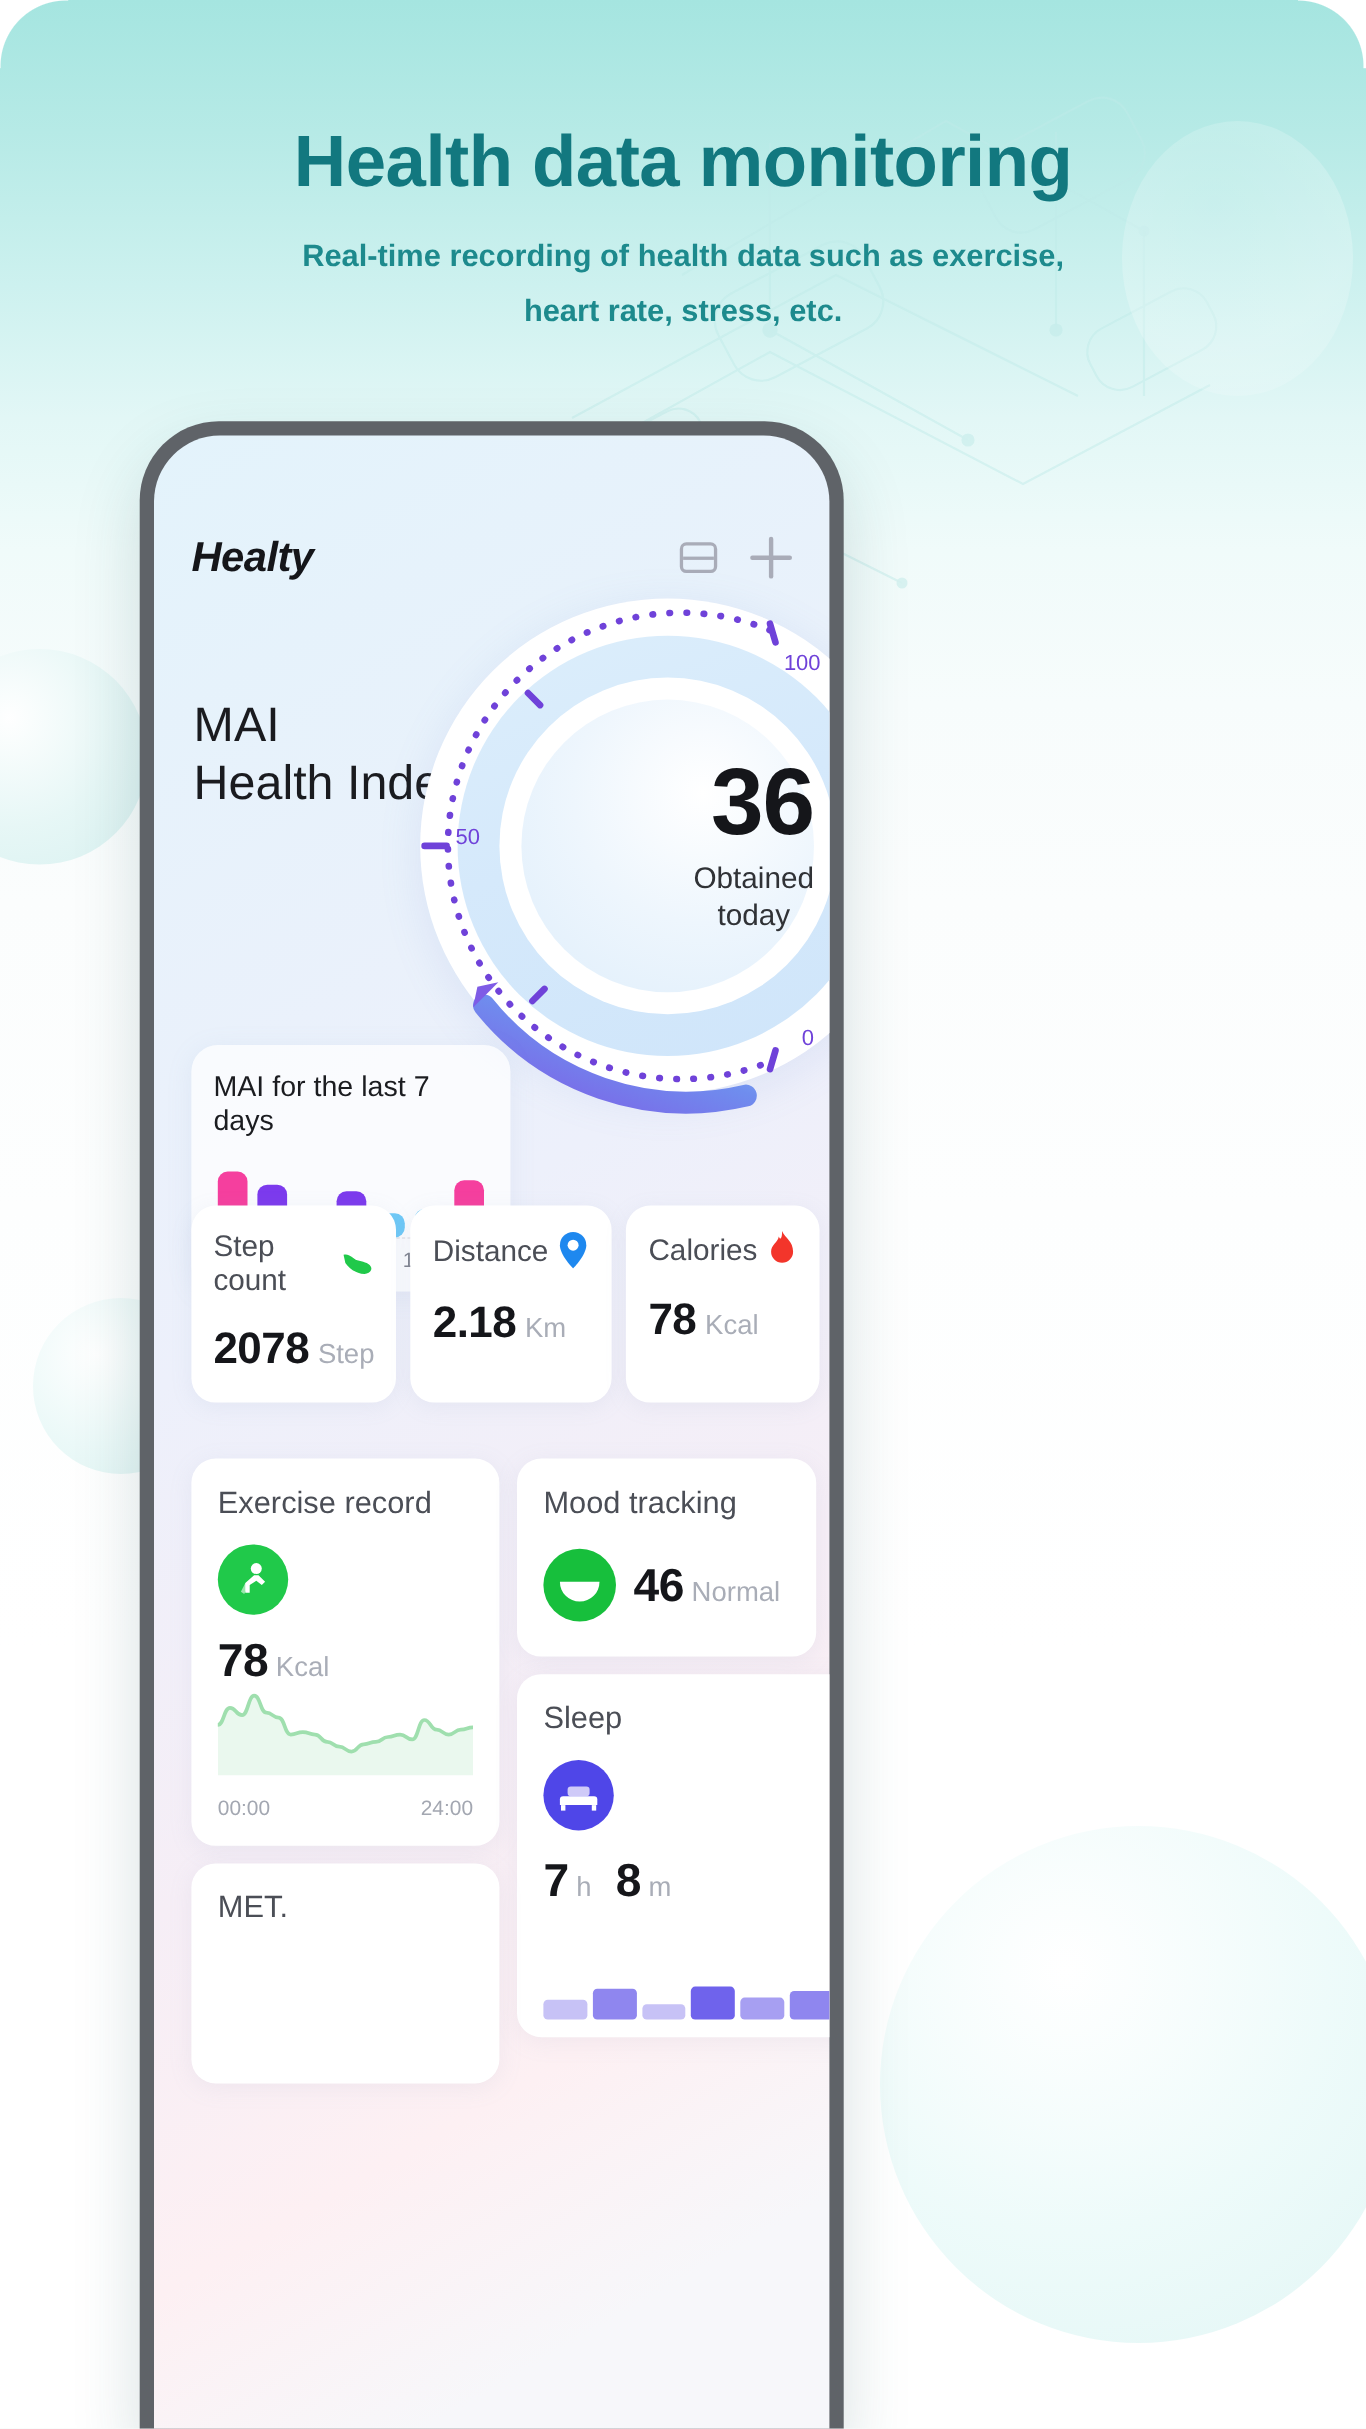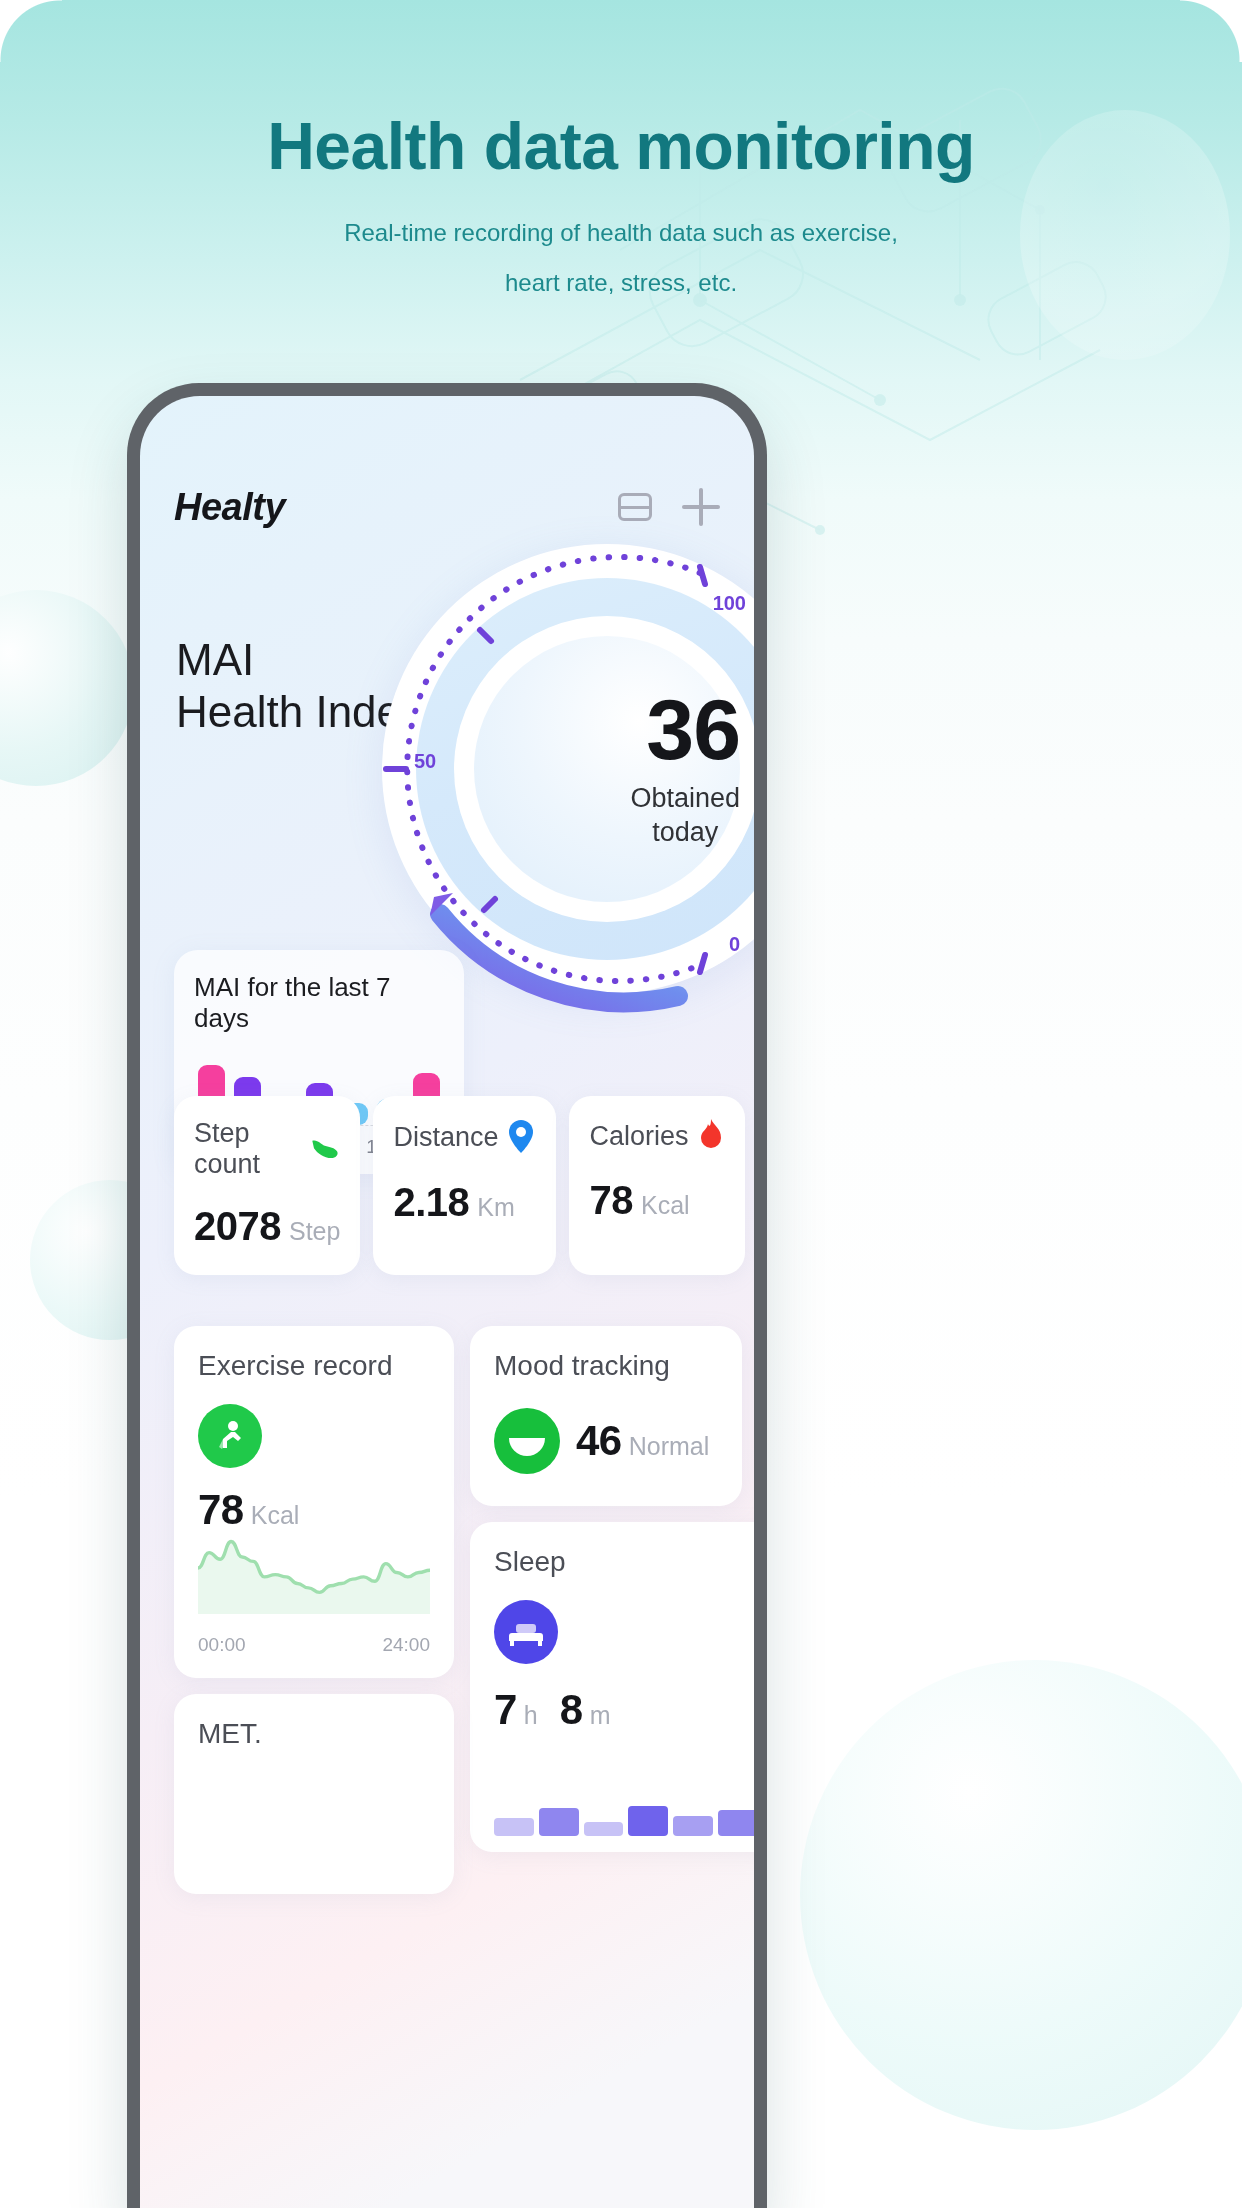--- a/index.html
+++ b/index.html
@@ -49,21 +49,21 @@
   .headline {
     position:absolute; left:0; right:0; top:108px;
     text-align:center;
     font-size:66px; font-weight:700; letter-spacing:-0.5px;
     color:#12787f;
     font-family:"Liberation Sans", sans-serif;
   }
   .subhead {
     position:absolute; left:140px; right:140px; top:208px;
     text-align:center;
-    font-size:24px; line-height:50px; font-weight:400;
+    font-size:28px; line-height:50px; font-weight:700;
     color:#1d8a8d;
   }
 
   
   #phone {
     position:absolute; left:127px; top:383px;
     width:640px; height:1830px;
     background:#5f6368;
     border-radius:72px 72px 0 0;
     box-shadow:0 28px 60px rgba(40,90,95,.18);
@@ -138,21 +138,21 @@
   }
   .gauge .core{
     position:absolute; inset:92px; border-radius:50%;
     background:radial-gradient(circle at 62% 32%, #ffffff 0%, #eef6fd 48%, #dfeefb 100%);
     display:flex; flex-direction:column; align-items:flex-end; justify-content:center;
   }
   .g-value{ font-size:86px; font-weight:700; color:#15161a; line-height:.95; letter-spacing:-1px;}
   .g-cap{ font-size:27px; color:#303236; line-height:34px; text-align:center; margin-top:10px;}
   .arc-svg{ position:absolute; inset:-34px; overflow:visible; }
   .tick-lbl{
-    position:absolute; font-size:20px; font-weight:700; color:#6f42d9;
+    position:absolute; font-size:20px; font-weight:400; color:#6f42d9;
   }
   .tick-100{ right:86px; top:48px; }
   .tick-50{ left:-8px; top:206px;margin-left:40px; }
   .tick-0{ right:92px; bottom:38px; }
 
   
   .card7{
     position:absolute; left:34px; top:404px; width:290px;
     background:rgba(255,255,255,.72);
     border-radius:24px; padding:22px 20px 16px 20px;

